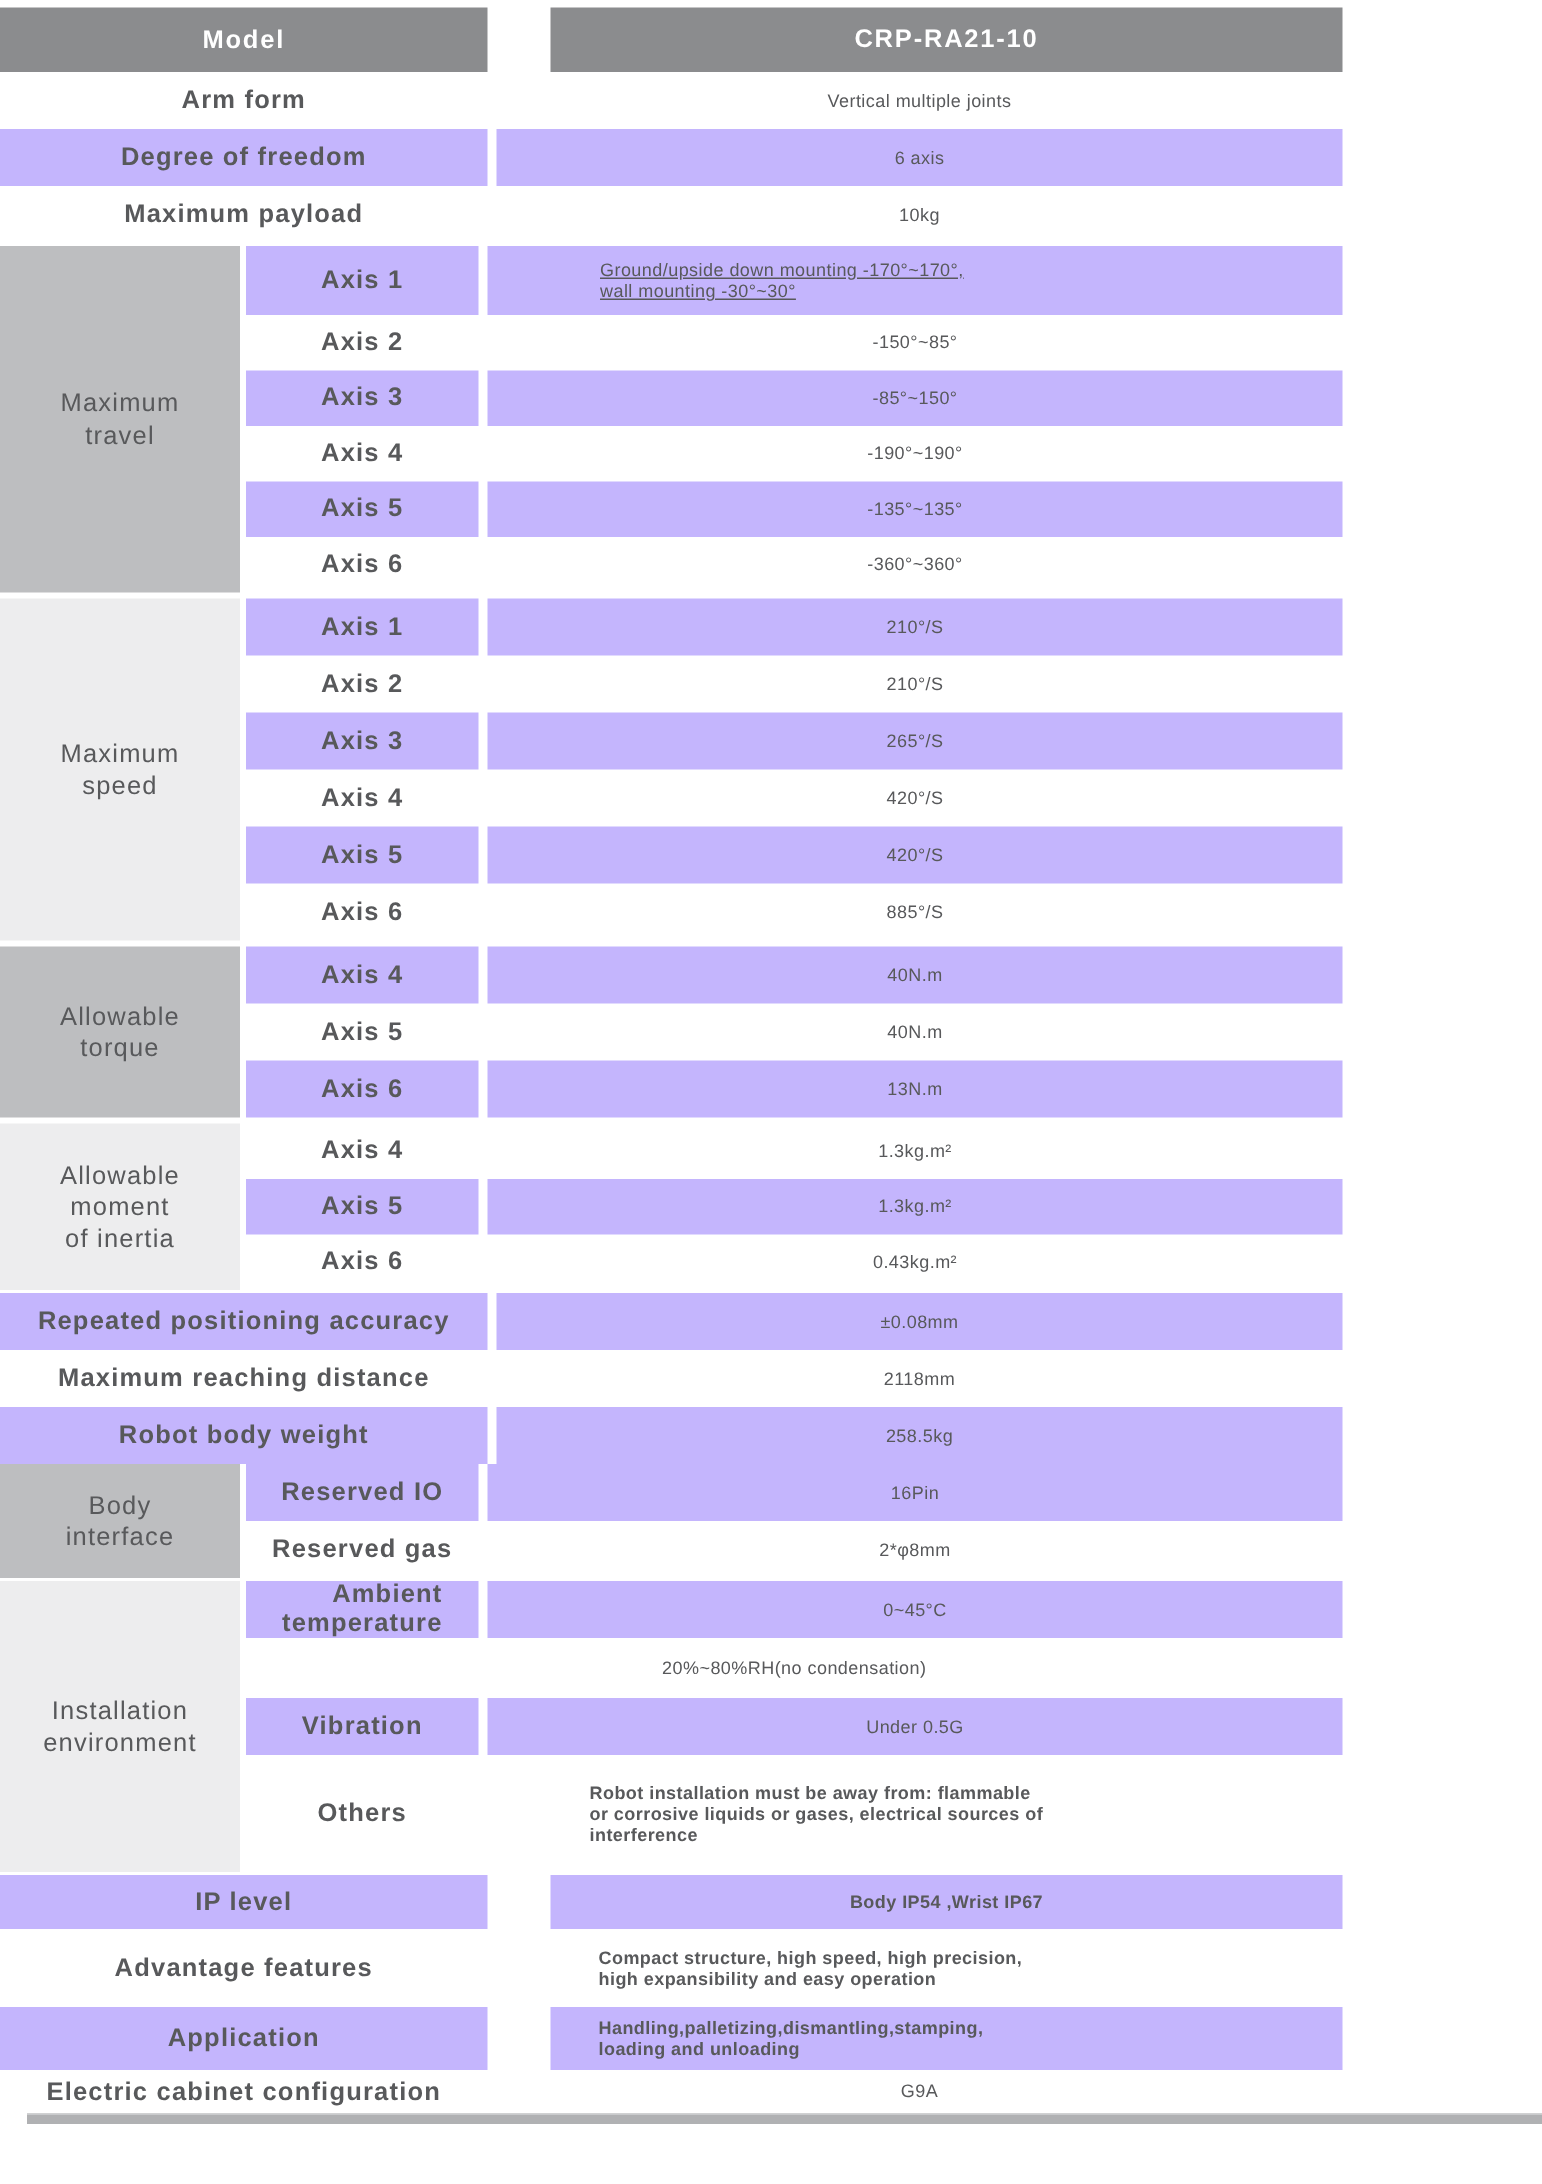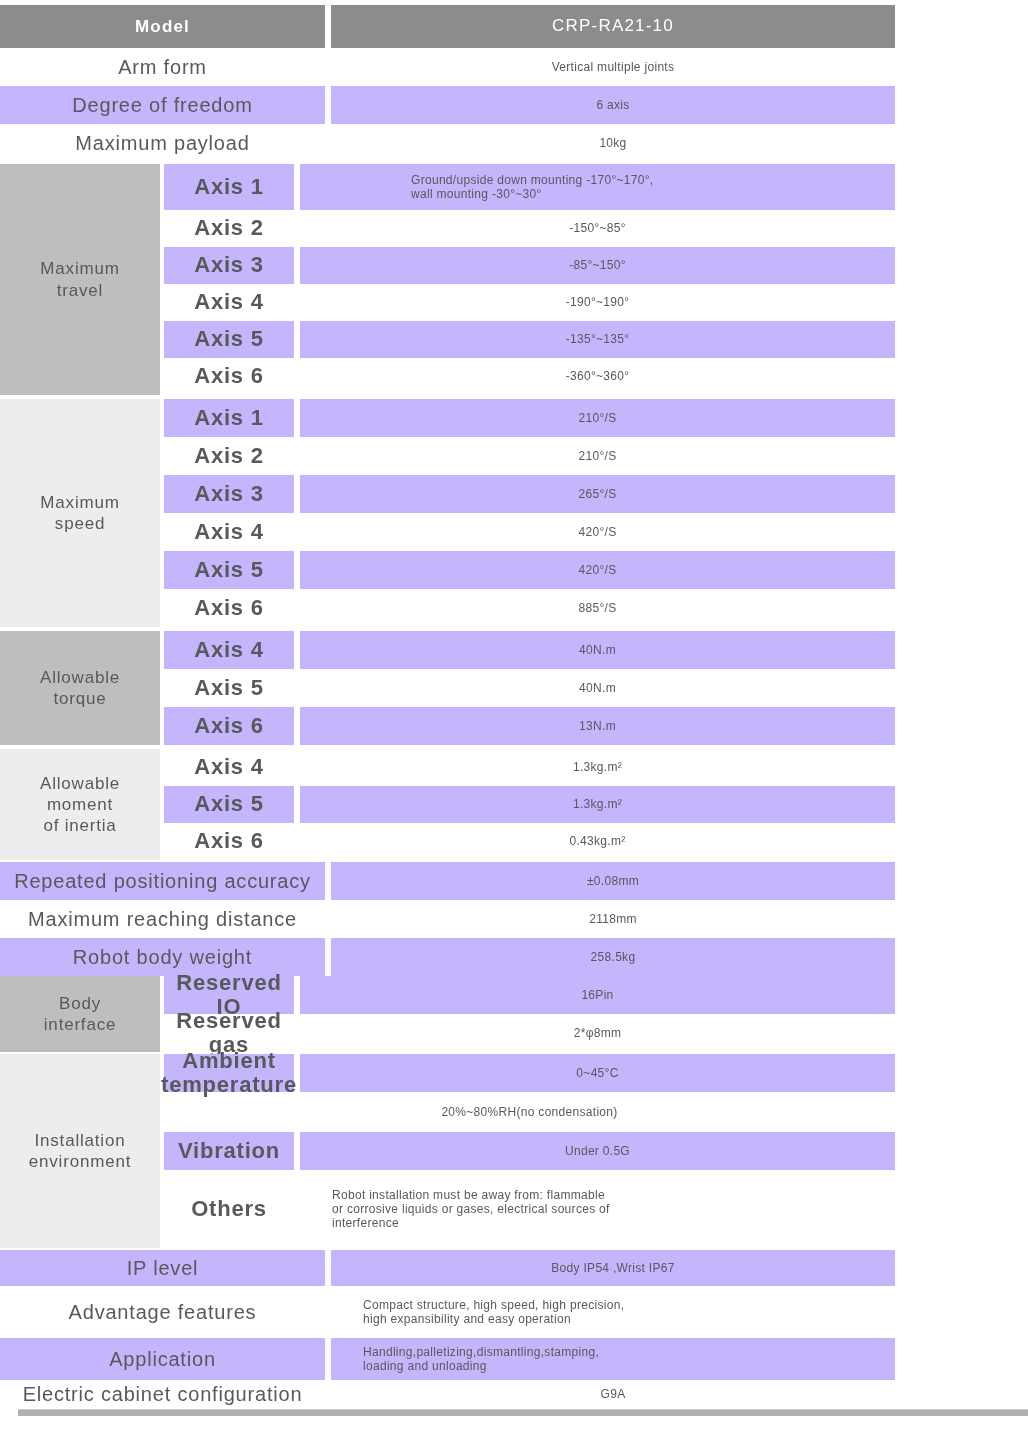--- a/index.html
+++ b/index.html
@@ -9,27 +9,27 @@
     overflow:hidden; font-family:"Liberation Sans", sans-serif; color:#58595b;
   }
   .tbl { width:895px; padding-top:5px; }
   .r { display:flex; }
   .gr { display:flex; }
   .cell {
     display:flex; align-items:center; justify-content:center;
     text-align:center; white-space:pre-line;
   }
   
-  .lab   { width:325px; margin-right:6px; font-weight:400; font-size:20px; letter-spacing:0.8px; line-height:1.15; }
+  .lab   { width:325px; margin-right:6px; font-weight:700; font-size:17px; letter-spacing:0.8px; line-height:1.15; }
   .g-lab { width:160px; margin-right:4px; font-weight:400; font-size:17px; letter-spacing:0.8px; line-height:1.25; }
-  .s-lab { width:130px; margin-right:6px; font-weight:700; font-size:22px; letter-spacing:0.8px; line-height:1.1; }
+  .s-lab { width:155px; margin-right:6px; font-weight:700; font-size:17px; letter-spacing:0.8px; line-height:1.1;text-align:right; }
   .val   { flex:1; font-size:12px; letter-spacing:0.3px; line-height:1.18; }
-  .val.bold { font-weight:400; }
+  .val.bold { font-weight:700;margin-left:36px; }
   .val.al { justify-content:flex-start; text-align:left; }
-  .pl75 { padding-left:111px; }
+  .pl75 { padding-left:75px;text-decoration:underline; }
   .pl32 { padding-left:32px; }
   
   .hd  { background:#8b8c8e; color:#ffffff; font-weight:700; font-size:17px; letter-spacing:1.2px; }
   .st  { background:#c4b5fd; }
   .dark  { background:#bdbec0; }
   .light { background:#ededee; }
   
   .h43{height:43px} .h38{height:38px} .h37{height:37px} .h46{height:46px}
   .h40{height:40px} .h36{height:36px} .h52{height:52px} .h42{height:42px}
   .h29{height:29px} .h78{height:78px}

